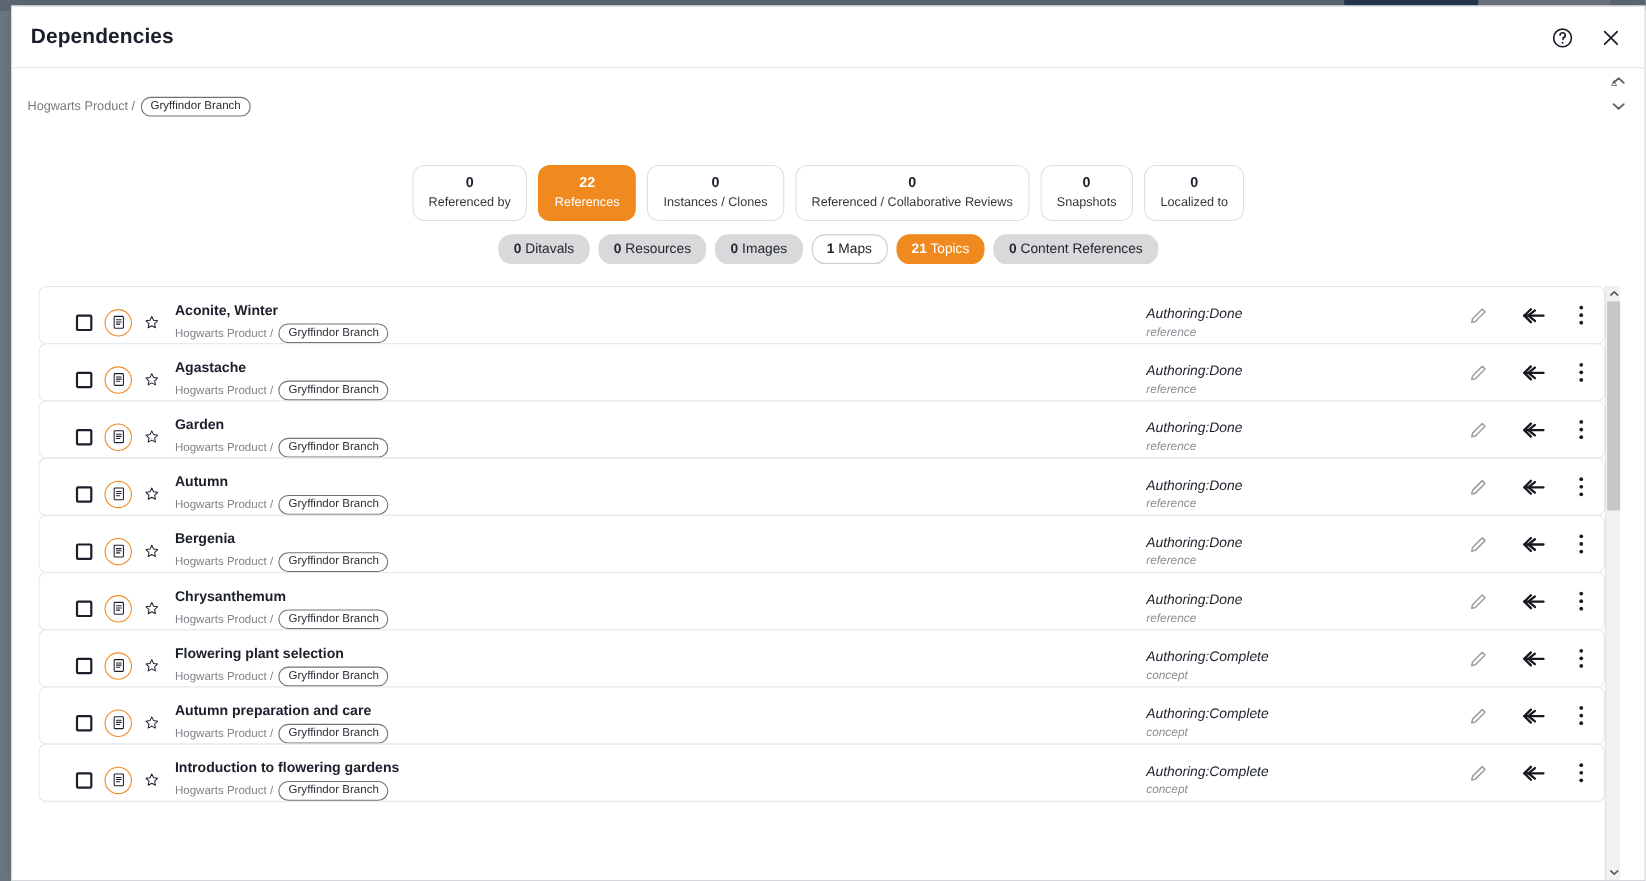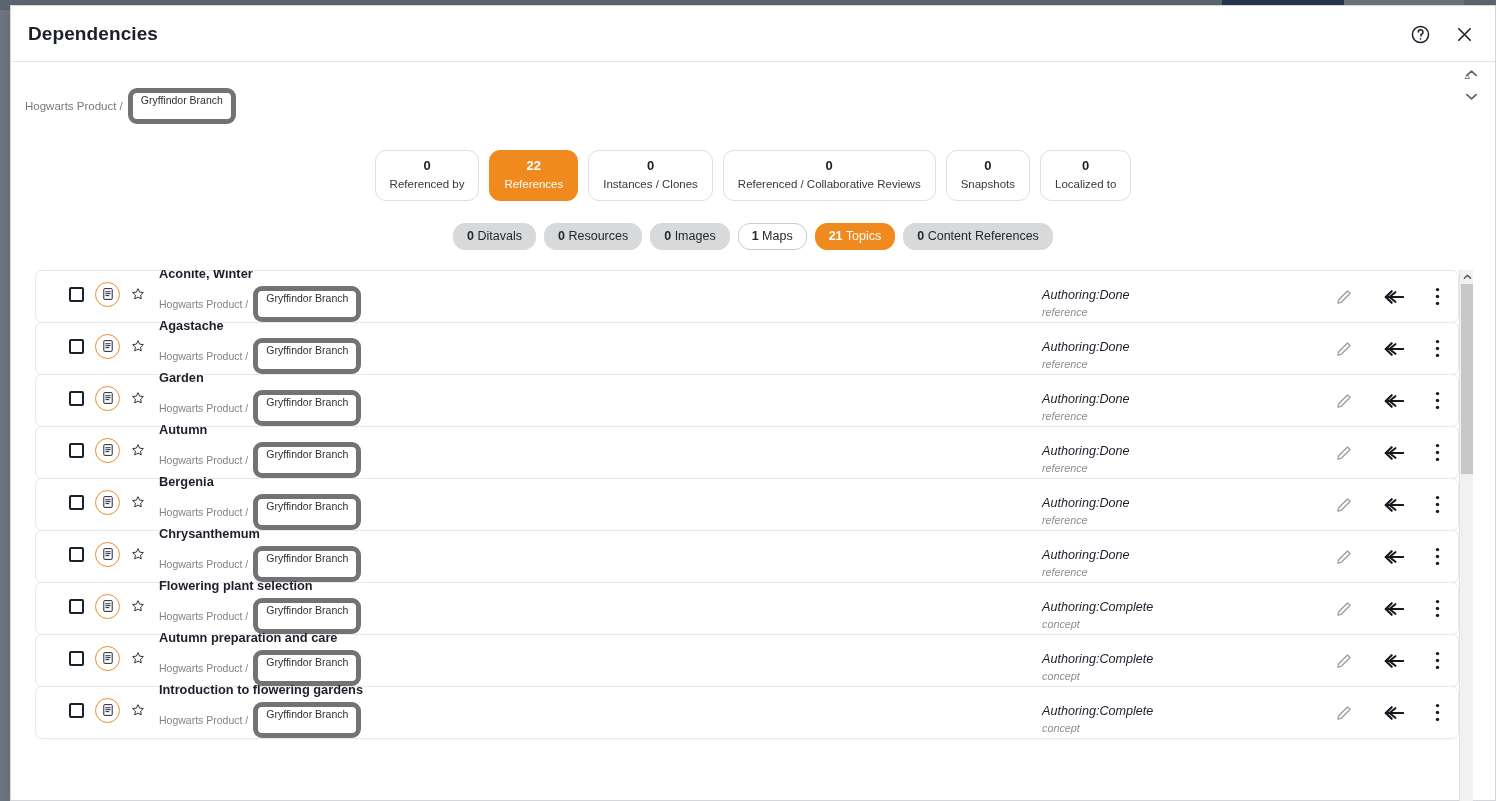--- a/index.html
+++ b/index.html
@@ -98,23 +98,23 @@
   .subject-name {
     font-size: 14.5px; font-weight: 700; color: #1b1f2a;
   }
   .subject-crumbs {
     margin-top: 8px; margin-left: 0px;
     display: flex; align-items: center; gap: 5px;
     font-size: 11.5px; color: #76797e;
   }
   .branch-pill {
     display: inline-block;
-    border: 5px solid #737373;
+    border: 1px solid #737373;
     border-radius: 9px;
-    padding: 1px 8px 12px 8px;
+    padding: 1px 8px 2px 8px;
     font-size: 10.5px;
     color: #2c3038;
     line-height: 13px;
     background: #fff;
     white-space: nowrap;
   }
   .subject-nav {
     position: absolute; right: 14px; top: 8px;
     width: 20px;
     display: flex; flex-direction: column; align-items: center; gap: 14px;
@@ -146,21 +146,21 @@
     line-height: 14px; white-space: nowrap;
   }
   .counter.active {
     background: #f08a1e; border-color: #f08a1e;
   }
   .counter.active .cnum, .counter.active .clabel { color: #ffffff; }
 
   
   .pill-row {
     display: flex; justify-content: center; align-items: center;
-    gap: 8px; margin-top: 22px;
+    gap: 8px; margin-top: 12px;
   }
   .pill {
     border-radius: 12px;
     background: #d8d9da;
     padding: 4px 13px 5px 13px;
     font-size: 12.5px;
     color: #25282e;
     line-height: 16px;
     white-space: nowrap;
     cursor: pointer;

